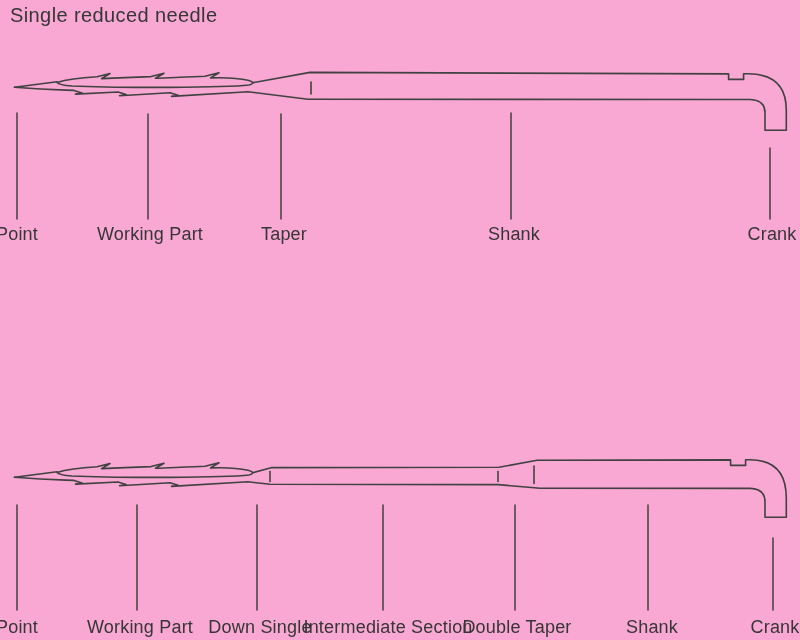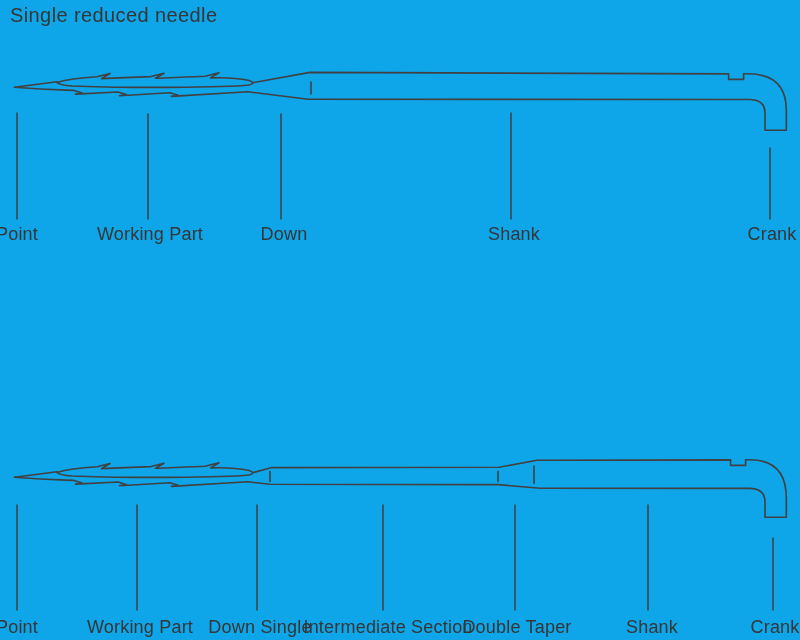--- a/index.html
+++ b/index.html
@@ -4,21 +4,21 @@
 <style>
   html, body {
     margin: 0;
     padding: 0;
     background: #ffffff;
   }
   .canvas {
     position: relative;
     width: 800px;
     height: 640px;
-    background: #0ea5e9;
+    background: #f9a8d4;
     overflow: hidden;
     font-family: "Liberation Sans", sans-serif;
   }
   .artwork {
     position: absolute;
     left: 0;
     top: 0;
   }
   .diagram-title {
     position: absolute;
@@ -133,21 +133,21 @@
         <path d="M648,505 L648,610"></path>
         <path d="M773,538 L773,610"></path>
       </g>
     </g>
   </svg>
 
   <div class="diagram-title" style="left:10px; top:4px;">Single reduced needle</div>
 
   <span class="part-label" style="left:17px;  top:224px;">Point</span>
   <span class="part-label" style="left:150px; top:224px;">Working Part</span>
-  <span class="part-label" style="left:284px; top:224px;">Down</span>
+  <span class="part-label" style="left:284px; top:224px;">Taper</span>
   <span class="part-label" style="left:514px; top:224px;">Shank</span>
   <span class="part-label" style="left:772px; top:224px;">Crank</span>
 
   <span class="part-label" style="left:17px;  top:617px;">Point</span>
   <span class="part-label" style="left:140px; top:617px;">Working Part</span>
   <span class="part-label" style="left:260px; top:617px;">Down Single</span>
   <span class="part-label" style="left:388px; top:617px;">Intermediate Section</span>
   <span class="part-label" style="left:517px; top:617px;">Double Taper</span>
   <span class="part-label" style="left:652px; top:617px;">Shank</span>
   <span class="part-label" style="left:775px; top:617px;">Crank</span>

